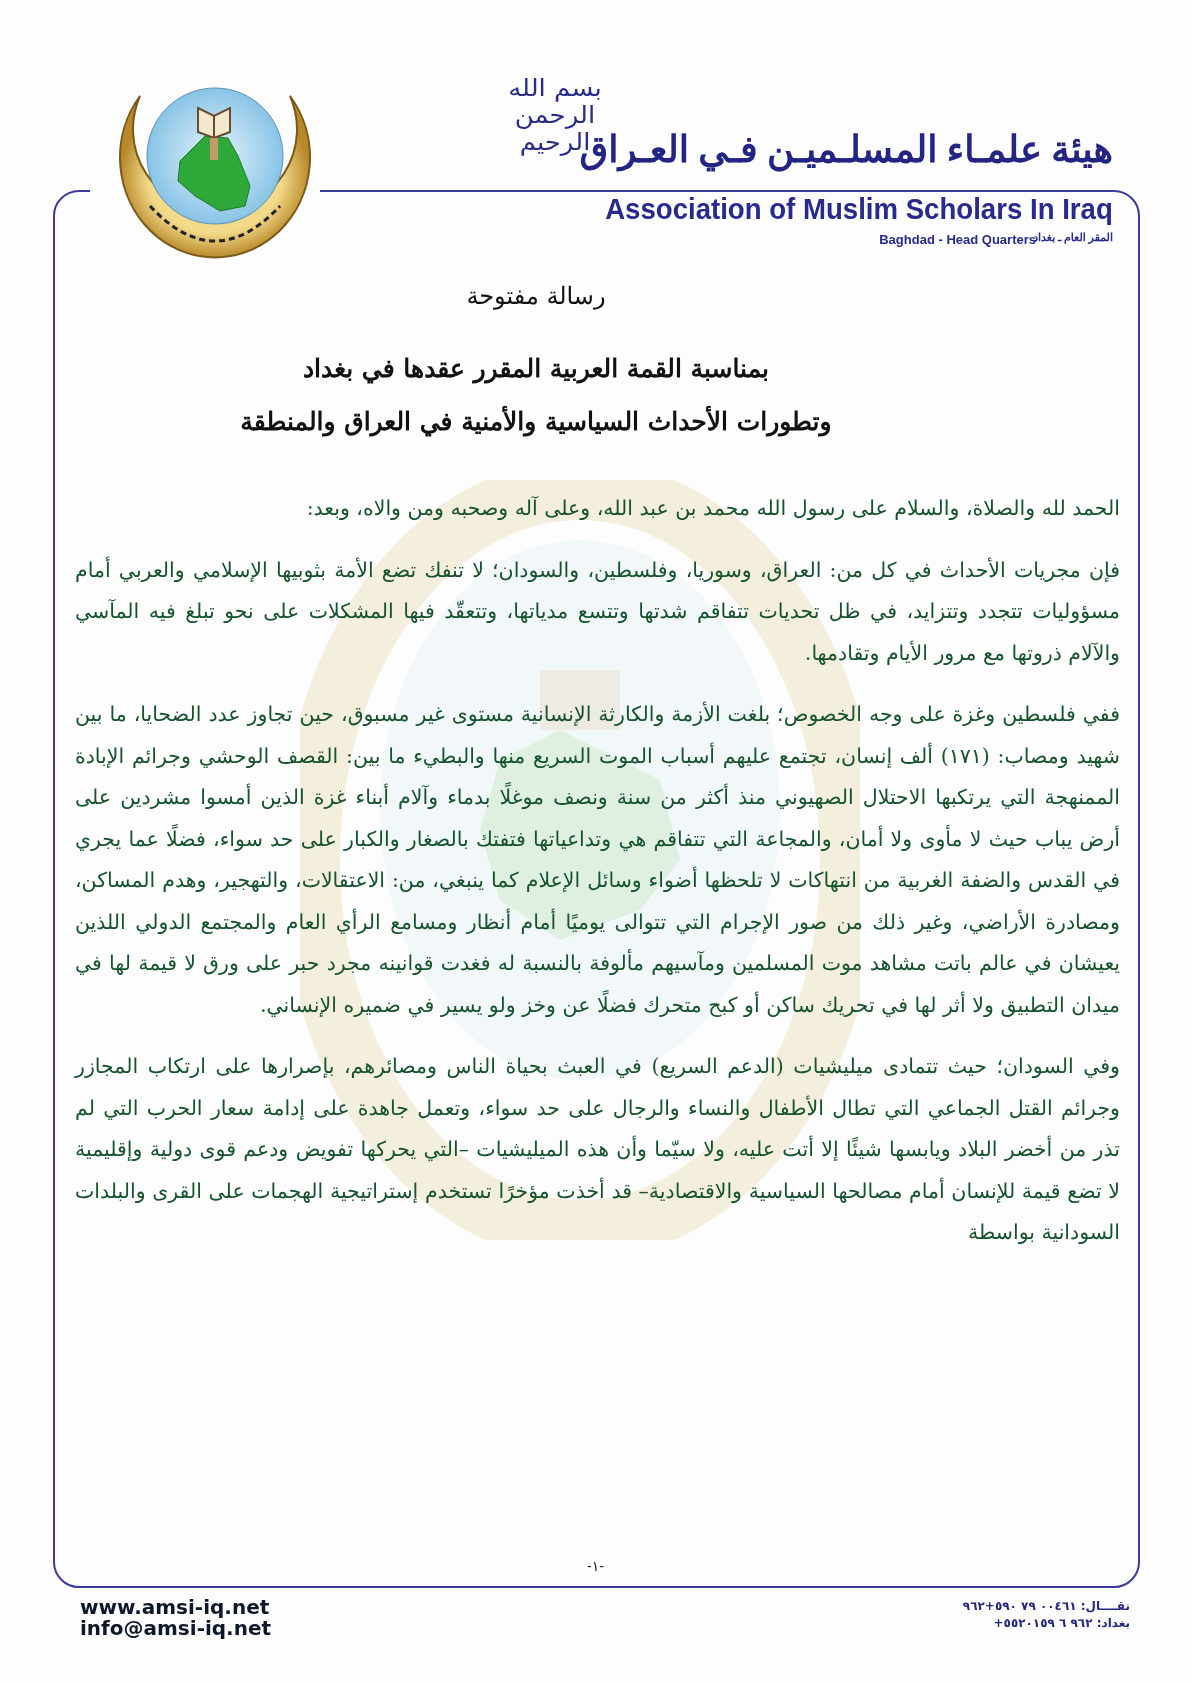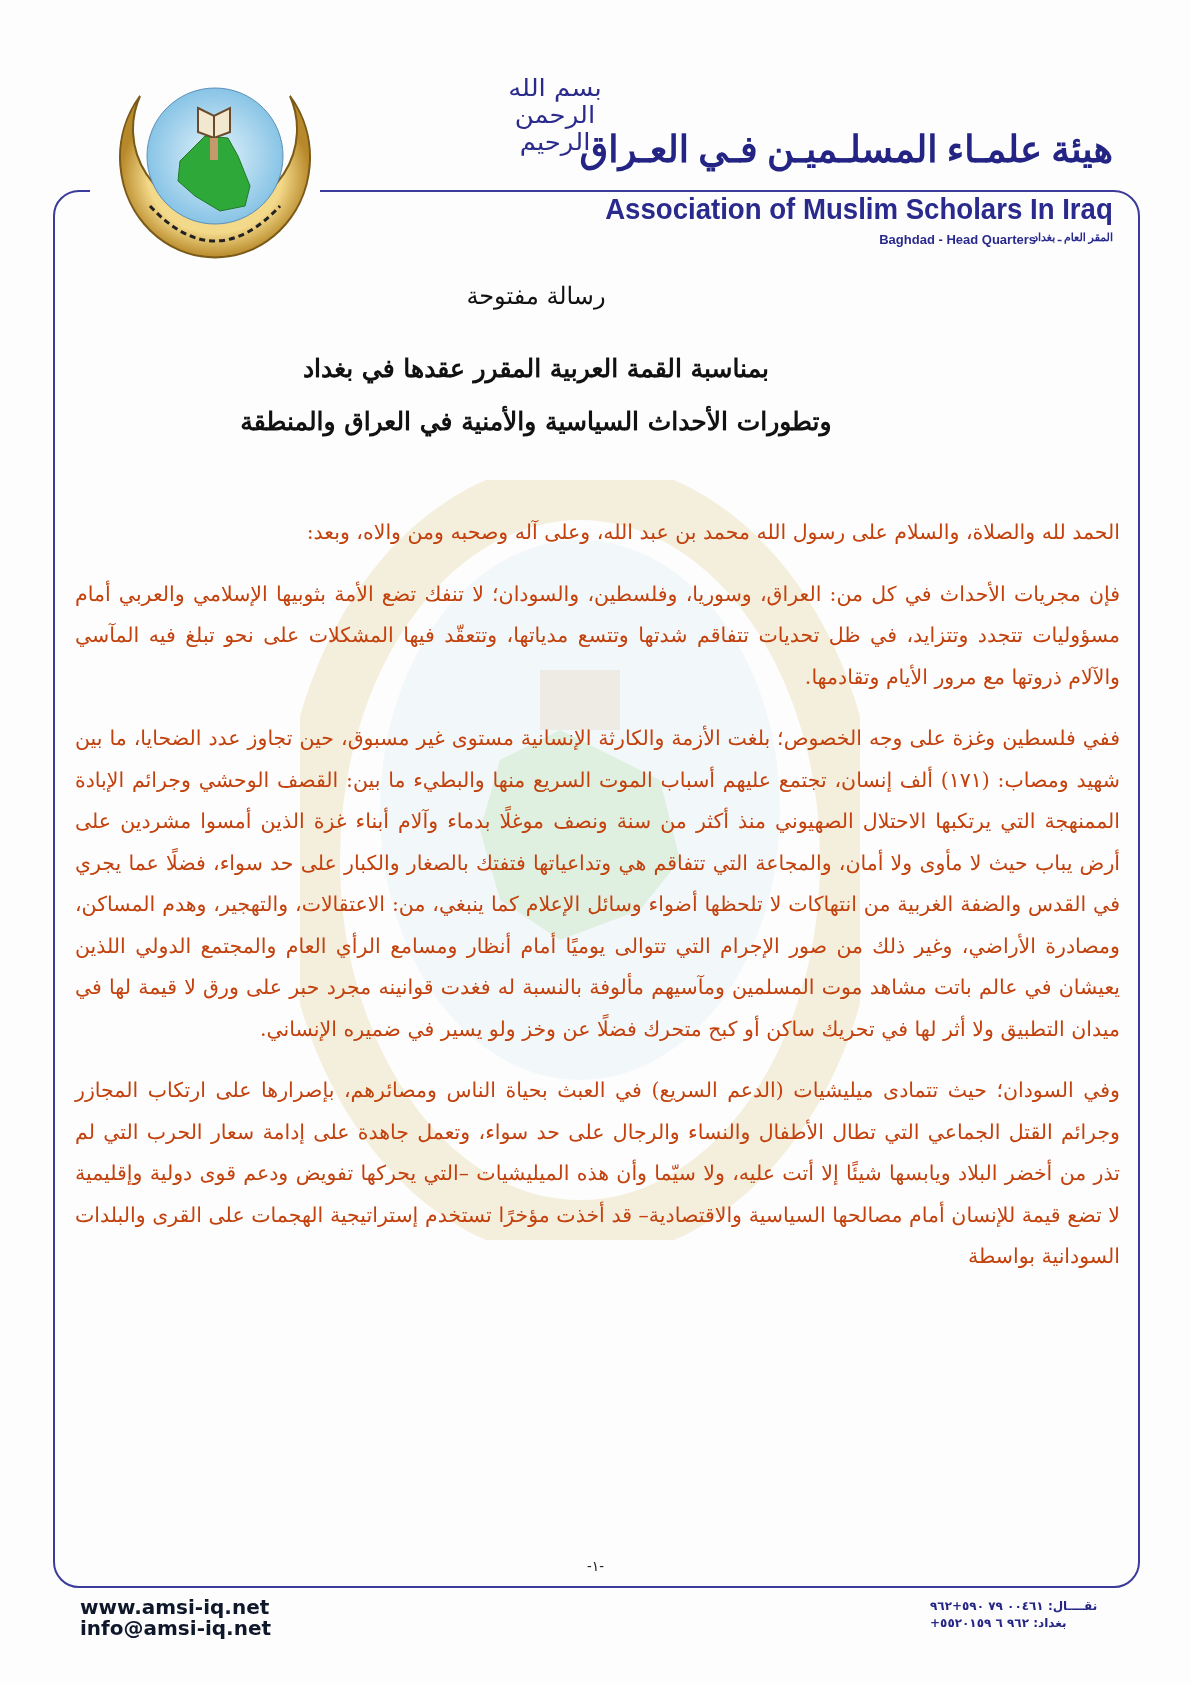--- a/index.html
+++ b/index.html
@@ -43,37 +43,37 @@
     pointer-events: none;
   }
   .title {
     position: absolute; left: 0; width: 1072px; text-align: center; direction: rtl;
     font-family: "DejaVu Serif", serif; color: #111;
   }
   .t1 { top: 282px; font-size: 24px; }
   .t2 { top: 354px; font-size: 25px; font-weight: bold; }
   .t3 { top: 407px; font-size: 25px; font-weight: bold; }
   .body-text {
-    position: absolute; left: 75px; top: 512px; width: 1045px; direction: rtl; text-align: justify;
-    font-family: "DejaVu Serif", serif; font-size: 20.5px; line-height: 41.5px; color: #c2410c;
+    position: absolute; left: 75px; top: 488px; width: 1045px; direction: rtl; text-align: justify;
+    font-family: "DejaVu Serif", serif; font-size: 20.5px; line-height: 41.5px; color: #14532d;
   }
   .body-text p { margin: 0 0 20px 0; text-indent: 0; text-align-last: right; }
   .page-num {
     position: absolute; left: 0; width: 1191px; top: 1558px; text-align: center;
     font-family: "DejaVu Serif", serif; font-size: 14px; color: #222;
   }
   .footer-web {
     position: absolute; left: 80px; top: 1597px;
     font-family: "DejaVu Sans", sans-serif; font-weight: bold; font-size: 20px; color: #0f172a;
     line-height: 21px;
   }
   .footer-contact {
     position: absolute; left: 930px; top: 1598px; width: 200px; direction: rtl;
     font-family: "DejaVu Sans", sans-serif; font-weight: bold; font-size: 12px; color: #262684;
-    line-height: 17px; text-align: left;
+    line-height: 17px; text-align: right;
   }
   .footer-contact div span.num { direction: ltr; unicode-bidi: embed; }
 </style>
 </head>
 <body>
 
 <div class="frame"></div>
 <div class="frame-gap"></div>
 
 <svg class="watermark" viewBox="0 0 560 760">

